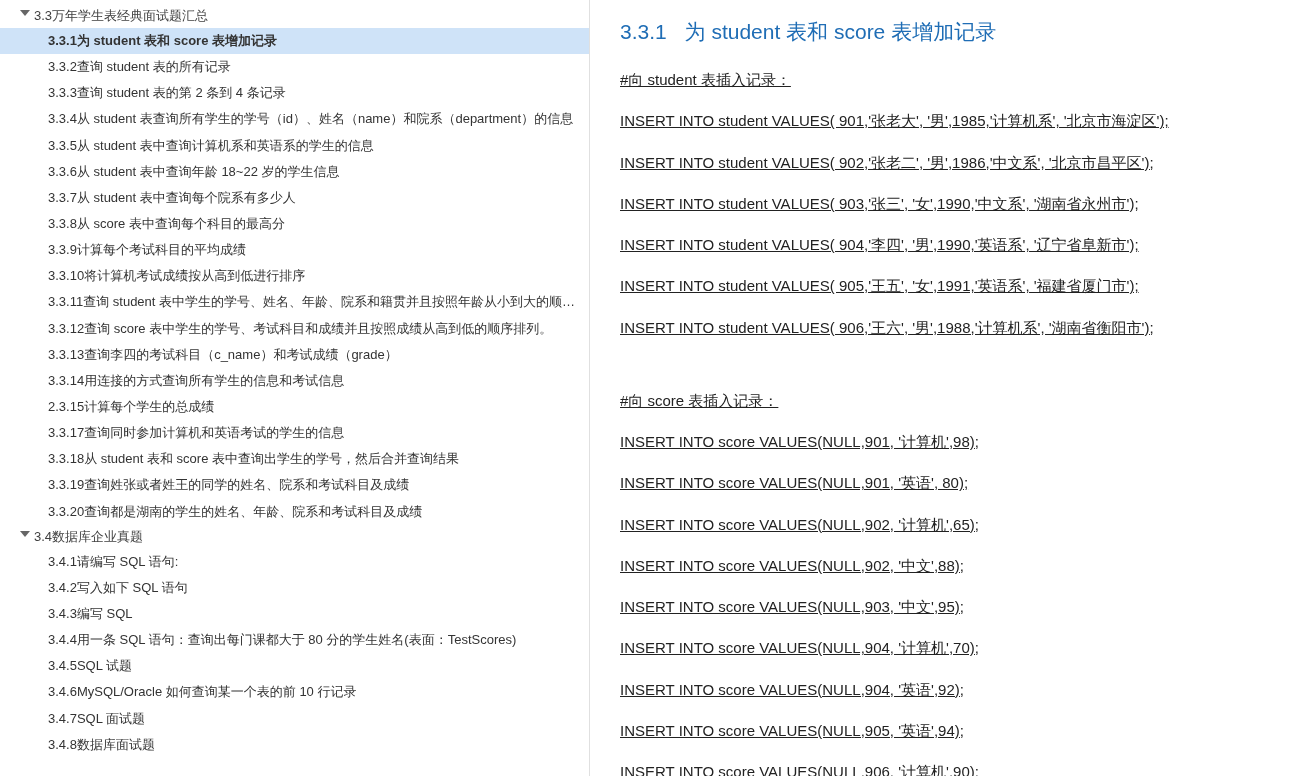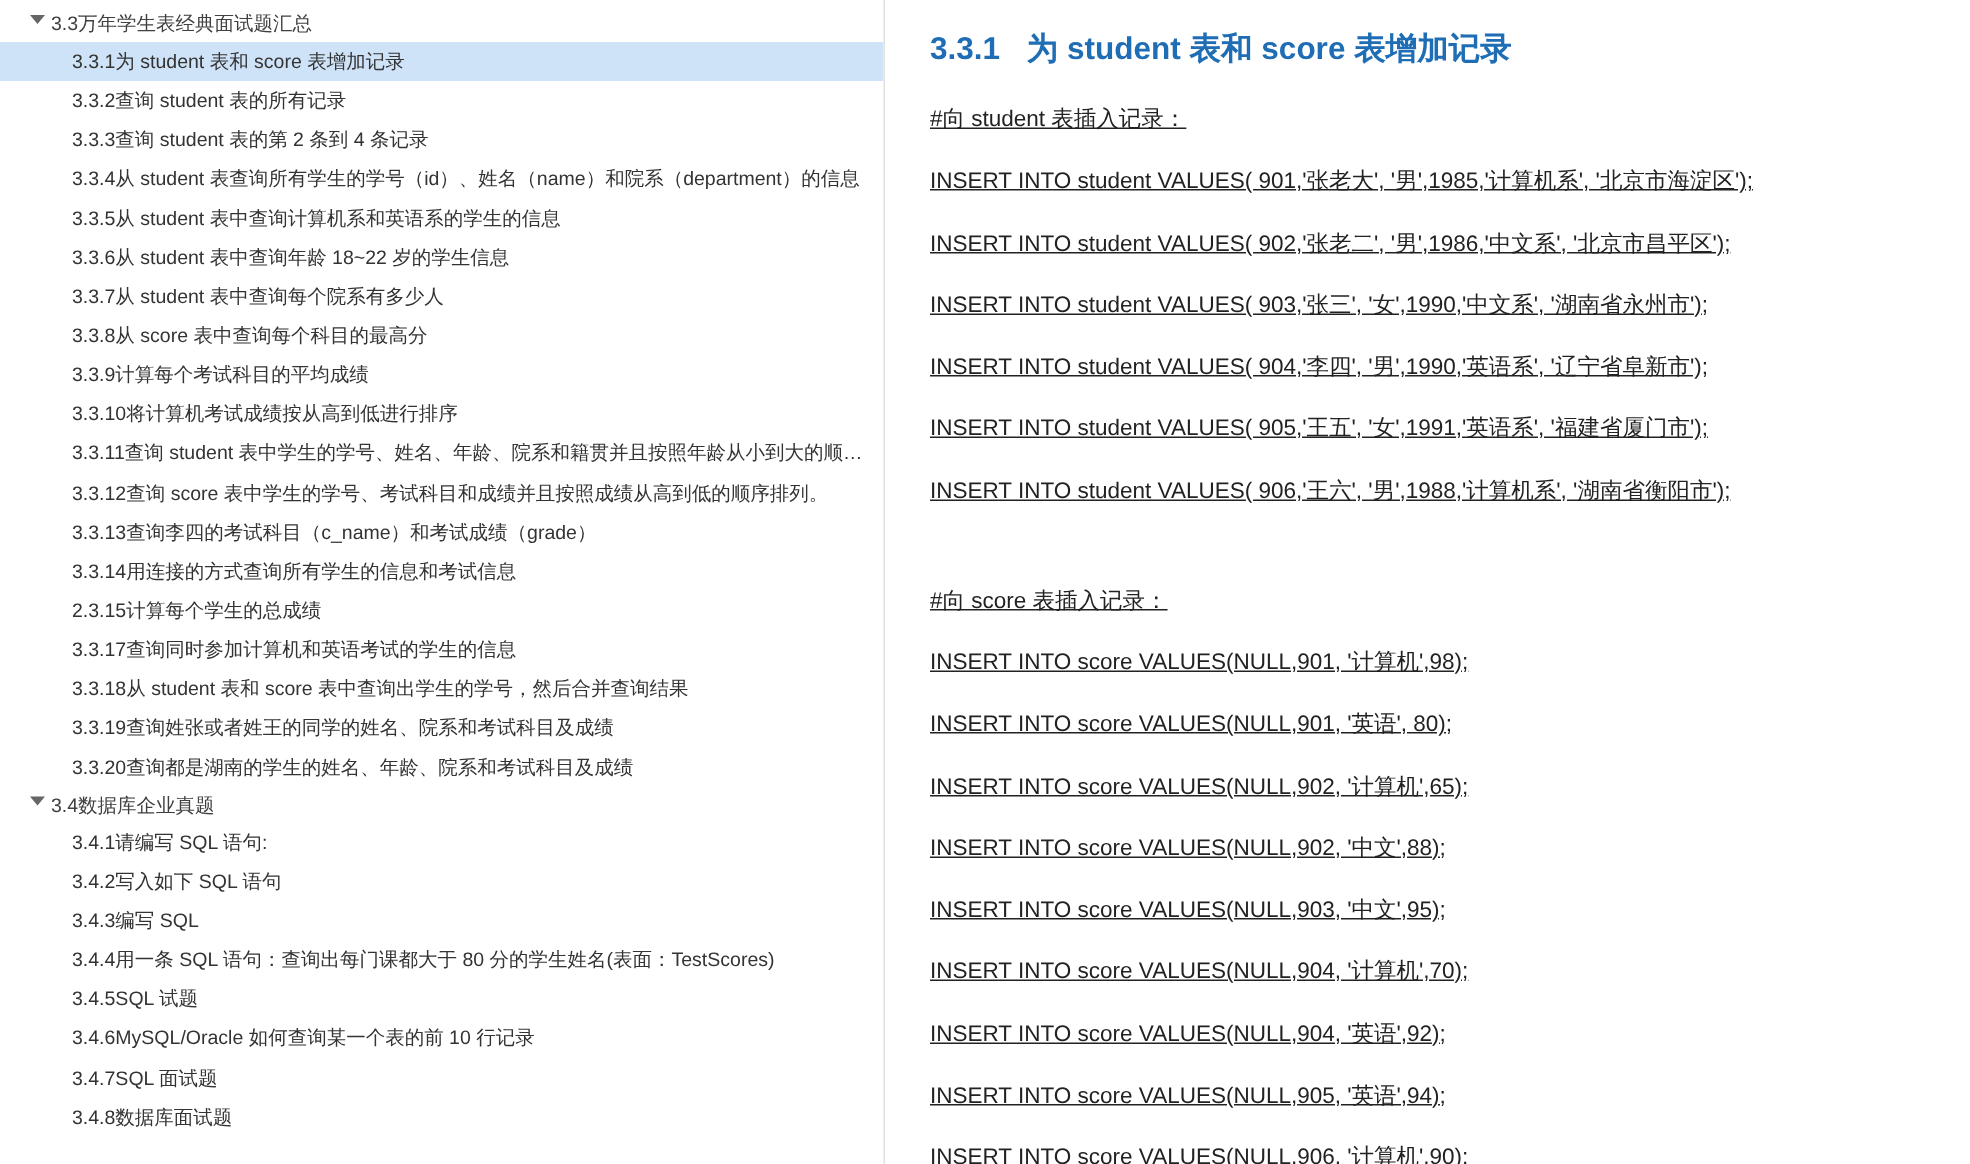--- a/index.html
+++ b/index.html
@@ -52,32 +52,33 @@
     padding: 3px 10px 3px 48px;
     line-height: 1.55;
     cursor: pointer;
     white-space: nowrap;
     overflow: hidden;
     text-overflow: ellipsis;
     color: #333;
   }
   .toc-item.selected {
     background: #cfe3f8;
+    font-weight: bold;
   }
   .content {
     flex: 1;
     padding: 14px 30px 20px 30px;
     overflow-y: auto;
     font-size: 15px;
     color: #222;
   }
   .content h2 {
     color: #1f6db5;
     font-size: 21px;
-    font-weight: 700;
+    font-weight: 400;
     margin: 4px 0 22px 0;
   }
   .content h2 .hnum { margin-right: 12px; }
   .content p {
     margin: 0 0 18px 0;
     line-height: 1.55;
     white-space: nowrap;
     text-decoration: underline;
   }
   .content .gap { height: 32px; }

